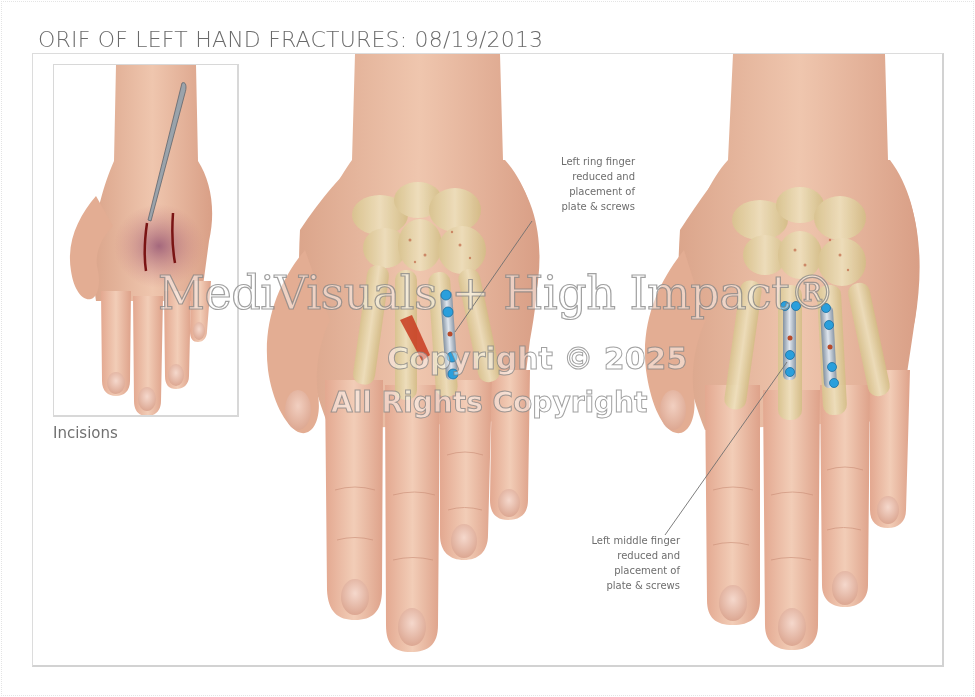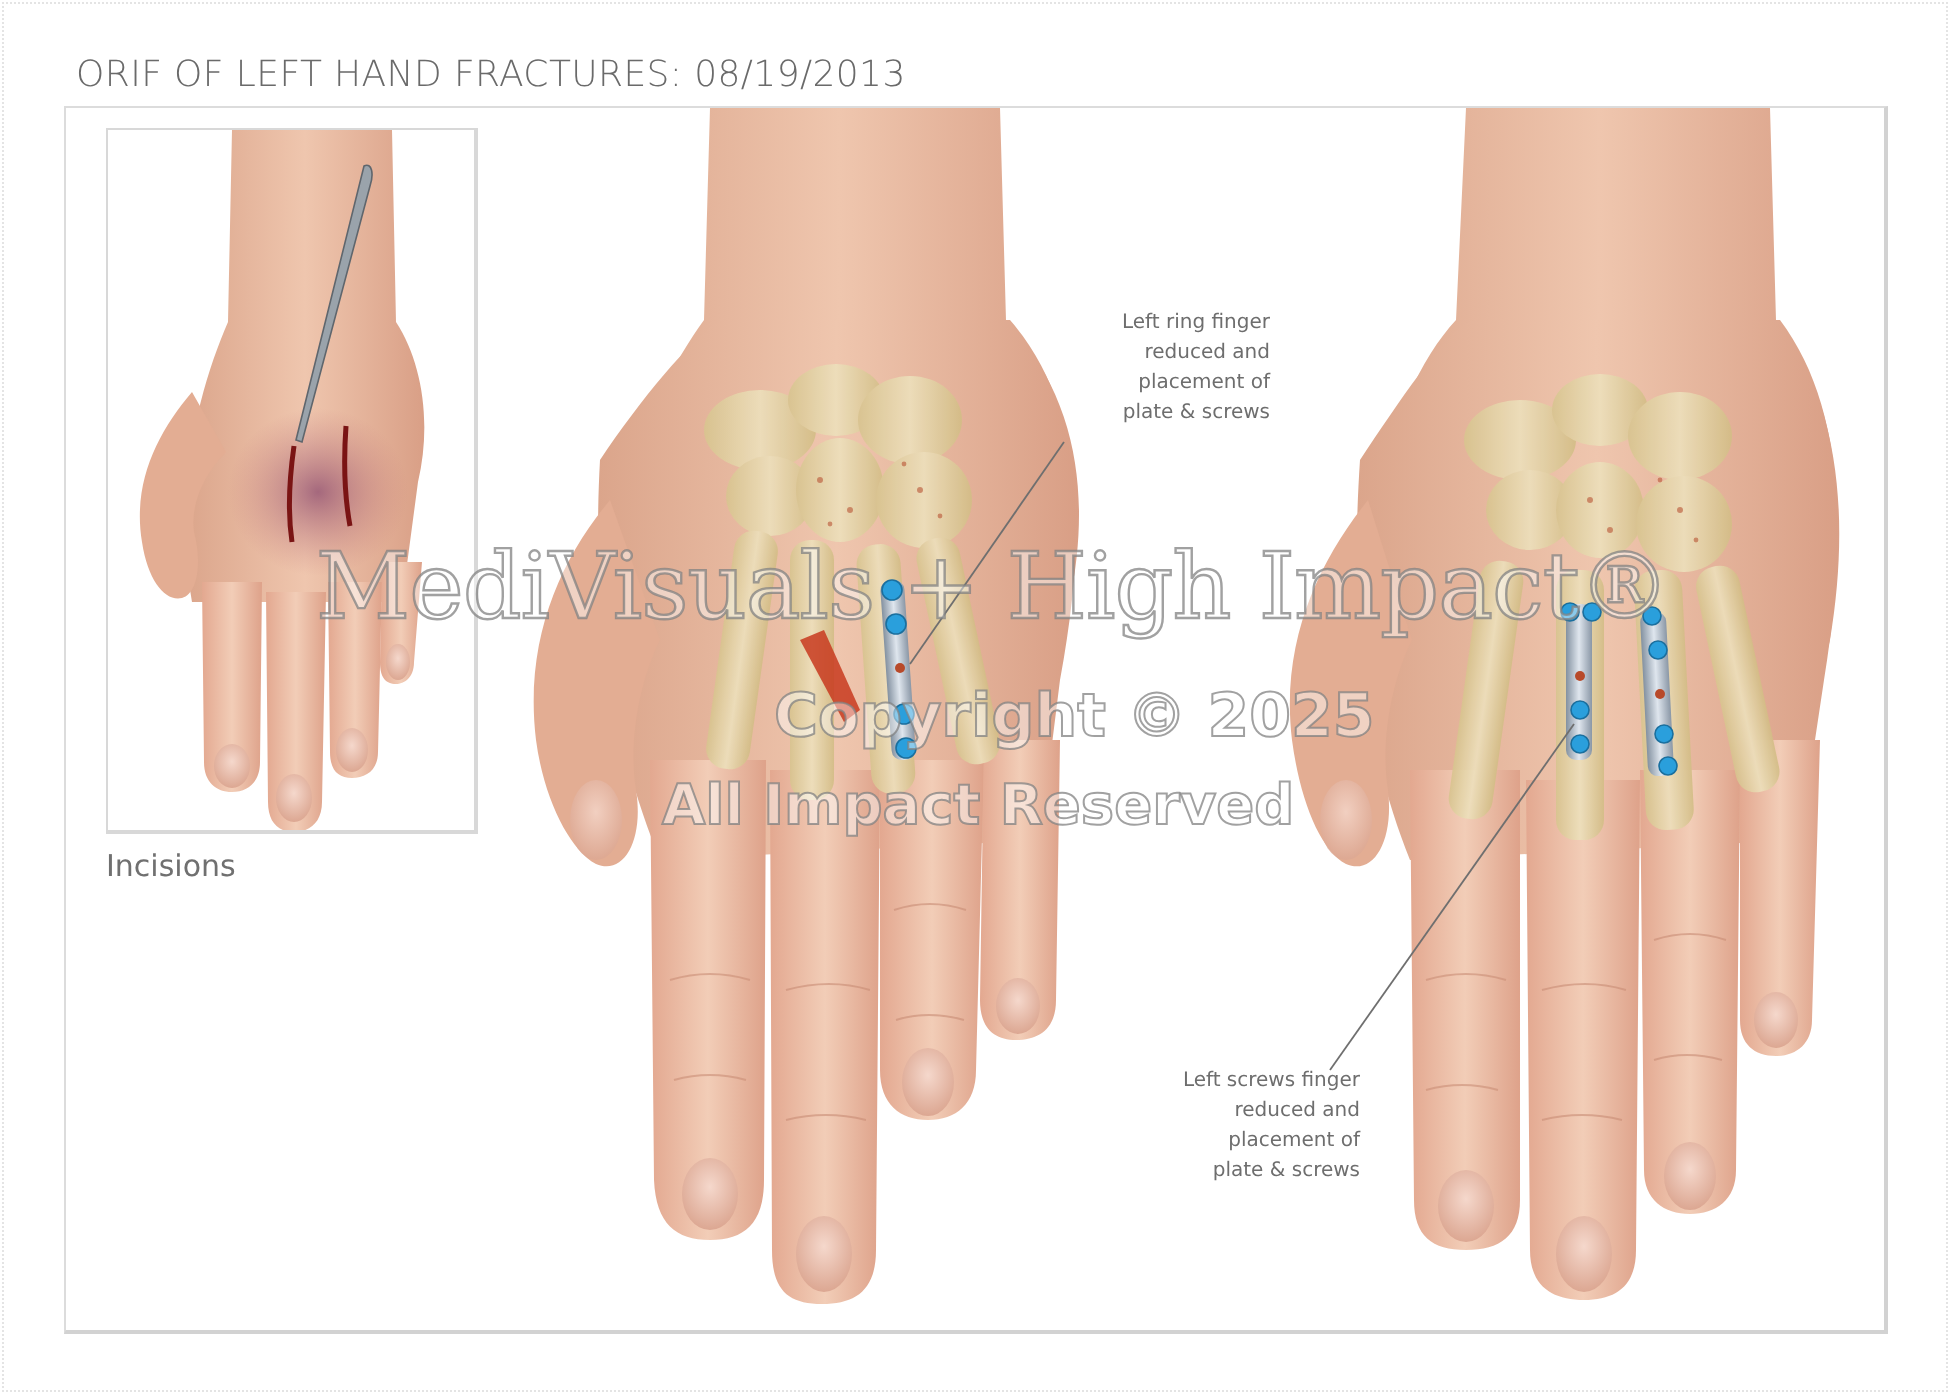--- a/index.html
+++ b/index.html
@@ -1,20 +1,20 @@
 <!DOCTYPE html>
 <html><head>
 <meta charset="utf-8">
 <style>
   html, body { margin: 0; padding: 0; background: #ffffff; }
   body { width: 975px; height: 697px; position: relative; overflow: hidden;
          font-family: "DejaVu Sans", "Liberation Sans", sans-serif; }
   .page-border { position: absolute; left: 1px; top: 1px; width: 971px; height: 693px;
                  border: 1px dotted #e4e4e4; }
-  .title { position: absolute; left: 38px; top: 27px; font-size: 18px; color: #6a6a6a;
+  .title { position: absolute; left: 38px; top: 27px; font-size: 22px; color: #6a6a6a;
            letter-spacing: 0.2px; font-weight: 300; white-space: nowrap; }
   .outer-frame { position: absolute; left: 32px; top: 53px; width: 909px; height: 611px;
                  border: 1px solid #dcdcdc; border-right-width: 2px; border-bottom-width: 2px;
                  border-right-color: #d2d2d2; border-bottom-color: #d2d2d2; }
   .inset-frame { position: absolute; left: 53px; top: 64px; width: 183px; height: 350px;
                  border: 1px solid #d8d8d8; border-right-width: 2px; border-bottom-width: 2px;
                  background: #fff; overflow: hidden; }
   .inset-caption { position: absolute; left: 53px; width: 185px; top: 424px; 
                    font-size: 15px; color: #707070; }
   .label { position: absolute; text-align: right; font-size: 10px; line-height: 15px;
@@ -235,23 +235,23 @@
 <div class="inset-caption">Incisions</div>
 
 <div class="label label-ring">
   <div>Left ring finger</div>
   <div>reduced and</div>
   <div>placement of</div>
   <div>plate &amp; screws</div>
 </div>
 
 <div class="label label-middle">
-  <div>Left screws finger</div>
+  <div>Left middle finger</div>
   <div>reduced and</div>
   <div>placement of</div>
   <div>plate &amp; screws</div>
 </div>
 
 <div class="watermark">
   <div class="wm-line1">MediVisuals + High Impact®</div>
   <div class="wm-line2">Copyright © 2025</div>
-  <div class="wm-line3">All Impact Reserved</div>
+  <div class="wm-line3">All Rights Copyright</div>
 </div>
 
 </body></html>

